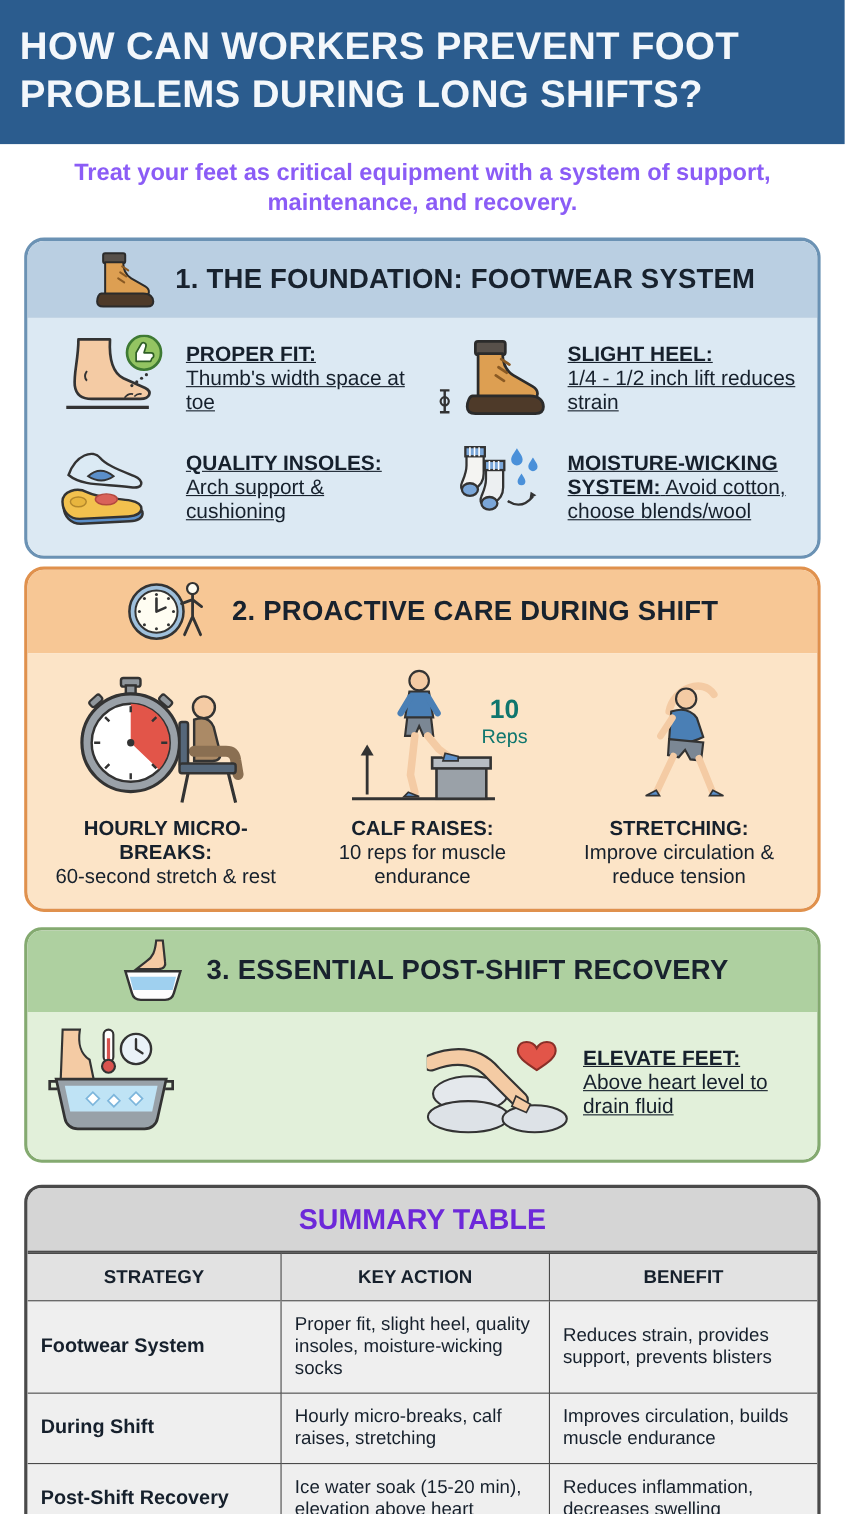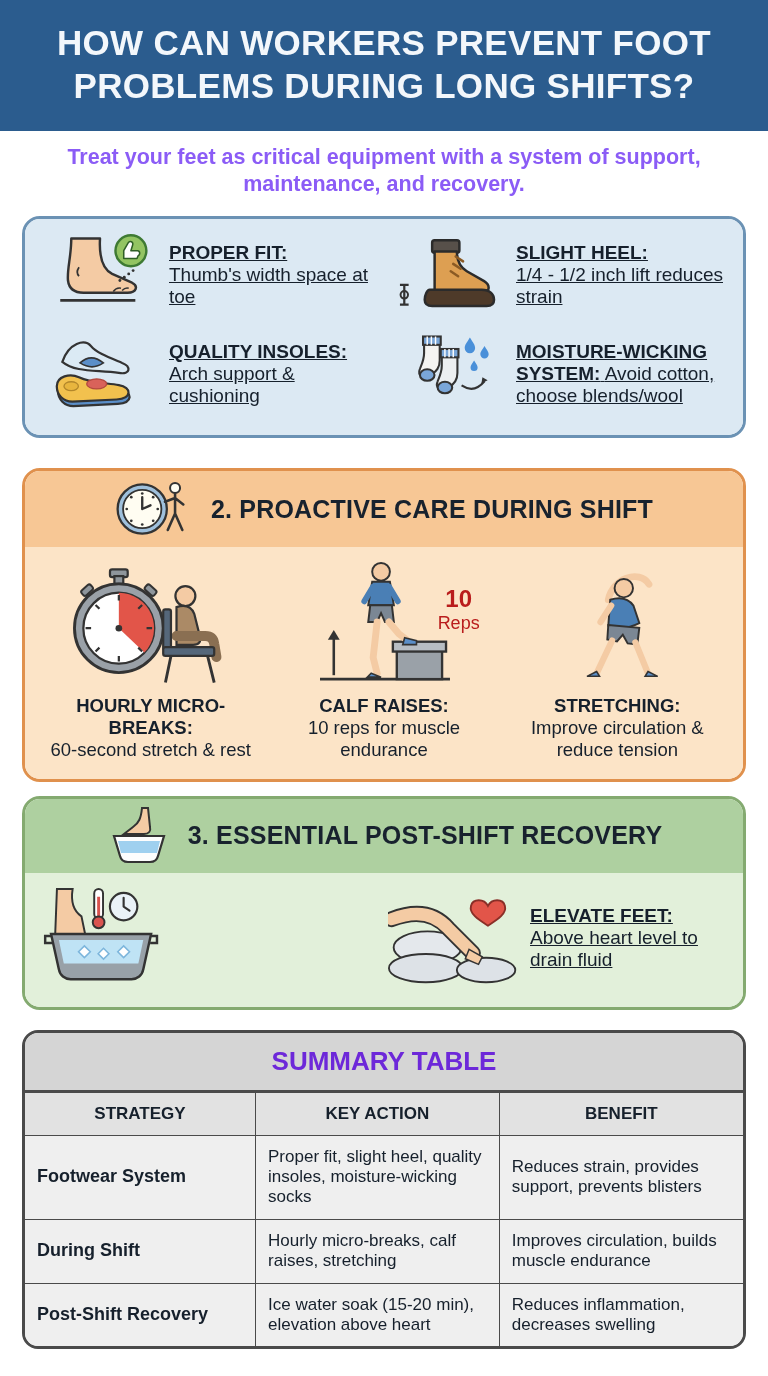--- a/index.html
+++ b/index.html
@@ -3,45 +3,45 @@
 <meta charset="utf-8">
 <style>
   * { margin:0; padding:0; box-sizing:border-box; }
   html,body { background:#ffffff; }
   body {
     width:768px; min-height:1376px; margin:0 auto;
     font-family:"Liberation Sans","DejaVu Sans",sans-serif;
     color:#16202c; display:flex; flex-direction:column;
   }
   
-  .top-banner { background:#2b5c8e; color:#f3f7fb; text-align:center; padding:22px 28px 24px; }
+  .top-banner { background:#2b5c8e; color:#f3f7fb; padding:22px 18px 24px; }
   .top-banner h1 { font-size:35px; font-weight:bold; line-height:1.22; letter-spacing:.3px; }
   .intro { text-align:center; font-size:21.5px; font-weight:bold; line-height:1.25; padding:13px 56px 10px; color:#8b5cf6; }
   
   .card { margin:8px 22px 0; border-radius:18px; overflow:hidden; border:3px solid; }
   .card-head { display:flex; align-items:center; justify-content:center; gap:16px; padding:7px 12px; min-height:70px; }
   .card-head h2 { font-size:25px; font-weight:bold; letter-spacing:.2px; color:#18222e; }
   .card1 { border-color:#6b92b4; }
   .card1 .card-head { background:#bacfe2; }
   .card1 .card-body { background:#dce9f3; }
-  .card2 { border-color:#e0914d; margin-top:30px; }
+  .card2 { border-color:#e0914d; margin-top:7px; }
   .card2 .card-head { background:#f7c795; }
   .card2 .card-body { background:#fce4c7; }
-  .card3 { border-color:#84aa70; margin-top:14px; }
+  .card3 { border-color:#84aa70; margin-top:14px;border-radius:16px; }
   .card3 .card-head { background:#aed0a0; }
   .card3 .card-body { background:#e2f0da; }
   .grid2 { display:grid; grid-template-columns:1fr 1fr; gap:14px 8px; padding:14px 16px 18px;text-decoration:underline; }
   .pair { display:flex; align-items:center; gap:10px; }
   .pair .ic { flex:0 0 118px; display:flex; justify-content:center; align-items:center; }
   .pair .txt { font-size:19px; line-height:1.16; padding-right:4px; }
   .pair .txt b, .col b { font-weight:bold; }
   .grid3 { display:grid; grid-template-columns:1fr 1fr 1fr; gap:6px; padding:12px 12px 18px; }
   .col { text-align:center; font-size:18.5px; line-height:1.18; }
   .col .ic { height:128px; display:flex; justify-content:center; align-items:flex-end; position:relative; margin-bottom:8px; }
-  .reps-badge { position:absolute; right:18px; top:28px; text-align:center; color:#b91c1c; }
+  .reps-badge { position:absolute; right:18px; top:28px; text-align:center; color:#0f766e; }
   .reps-badge .n { font-size:24px; font-weight:bold; line-height:1; }
   .reps-badge .u { font-size:18px; font-weight:normal; }
   
   .summary { margin:20px 22px 0; border:3px solid #4a4a4a; border-radius:16px; overflow:hidden; background:#efefef; }
   .summary-title { background:#d5d5d5; text-align:center; font-size:26px; font-weight:bold; padding:13px 0; border-bottom:2.5px solid #4a4a4a; color:#6d28d9; }
   table.sum { width:100%; border-collapse:collapse; table-layout:fixed; }
   table.sum th { width:33.3%; background:#e2e2e2; font-size:17px; font-weight:bold; padding:11px 6px; border:1.5px solid #4a4a4a; }
   table.sum th:first-child { width:31.5%; }
   table.sum td { background:#efefef; font-size:17px; line-height:1.2; padding:11px 12px; border:1.5px solid #4a4a4a; vertical-align:middle; }
   table.sum td.strat { font-weight:bold; font-size:18px; }
@@ -53,20 +53,31 @@
 </head>
 <body>
 
 <header class="top-banner">
   <h1>HOW CAN WORKERS PREVENT FOOT PROBLEMS DURING LONG SHIFTS?</h1>
 </header>
 
 <p class="intro">Treat your feet as critical equipment with a system of support, maintenance, and recovery.</p>
 
 <section class="card card1">
+  <div class="card-head">
+    <span>
+      <svg width="62" height="56" viewBox="0 0 68 60">
+        <rect x="14" y="4" width="22" height="10" rx="2" fill="#57504a" stroke="#2b2b2b" stroke-width="2"></rect>
+        <path d="M16 13 h18 c0 8 3 13 8 16 l14 8 c5 3 5 9 -1 9 H16 Z" fill="#dd9f52" stroke="#2b2b2b" stroke-width="2" stroke-linejoin="round"></path>
+        <path d="M33 17 l6 4 M31 23 l6 4 M29 29 l6 4" stroke="#8a5a24" stroke-width="2" stroke-linecap="round"></path>
+        <path d="M12 44 h42 c7 0 10 4 10 8 0 3 -2 5 -6 5 H14 c-4 0 -6 -2 -6 -5 0 -4 2 -8 4 -8 z" fill="#4e3a29" stroke="#2b2b2b" stroke-width="2"></path>
+      </svg>
+    </span>
+    <h2>1. THE FOUNDATION: FOOTWEAR SYSTEM</h2>
+  </div>
   <div class="card-body grid2">
     <div class="pair">
       <span class="ic">
         <svg width="106" height="82" viewBox="0 0 96 74">
           <path d="M22 4 C22 20 18 32 19 42 c1 8 7 11 14 11 l40 0 c8 0 10 -6 4 -9 l-18 -8 c-8 -4 -12 -14 -11 -32 z" fill="#f4cba4" stroke="#333" stroke-width="2.2" stroke-linejoin="round"></path>
           <path d="M29 30 c-2 3 -2 6 0 8" fill="none" stroke="#333" stroke-width="1.6"></path>
           <path d="M60 52 q3 -4 7 -3 M68 51 q3 -3 6 -2" stroke="#333" stroke-width="1.4" fill="none"></path>
           <line x1="12" y1="60" x2="80" y2="60" stroke="#333" stroke-width="2.6"></line>
           <circle cx="66" cy="42" r="1.3" fill="#333"></circle>
             <circle cx="70" cy="39" r="1.3" fill="#333"></circle>

